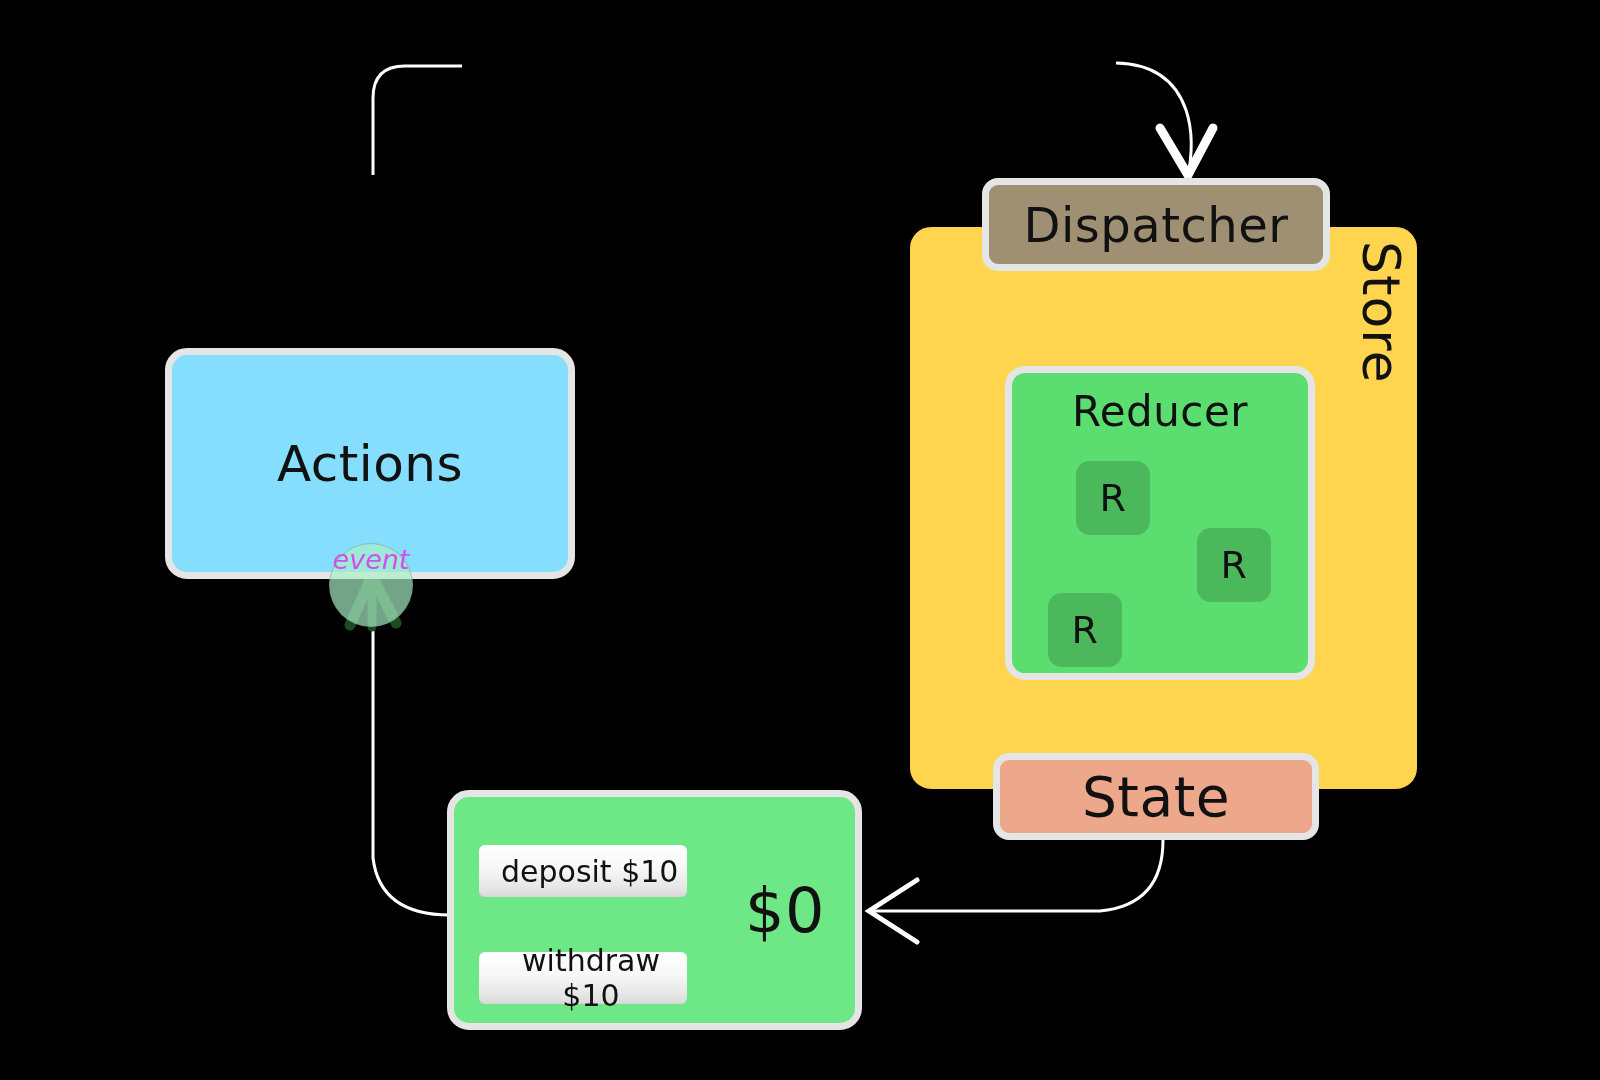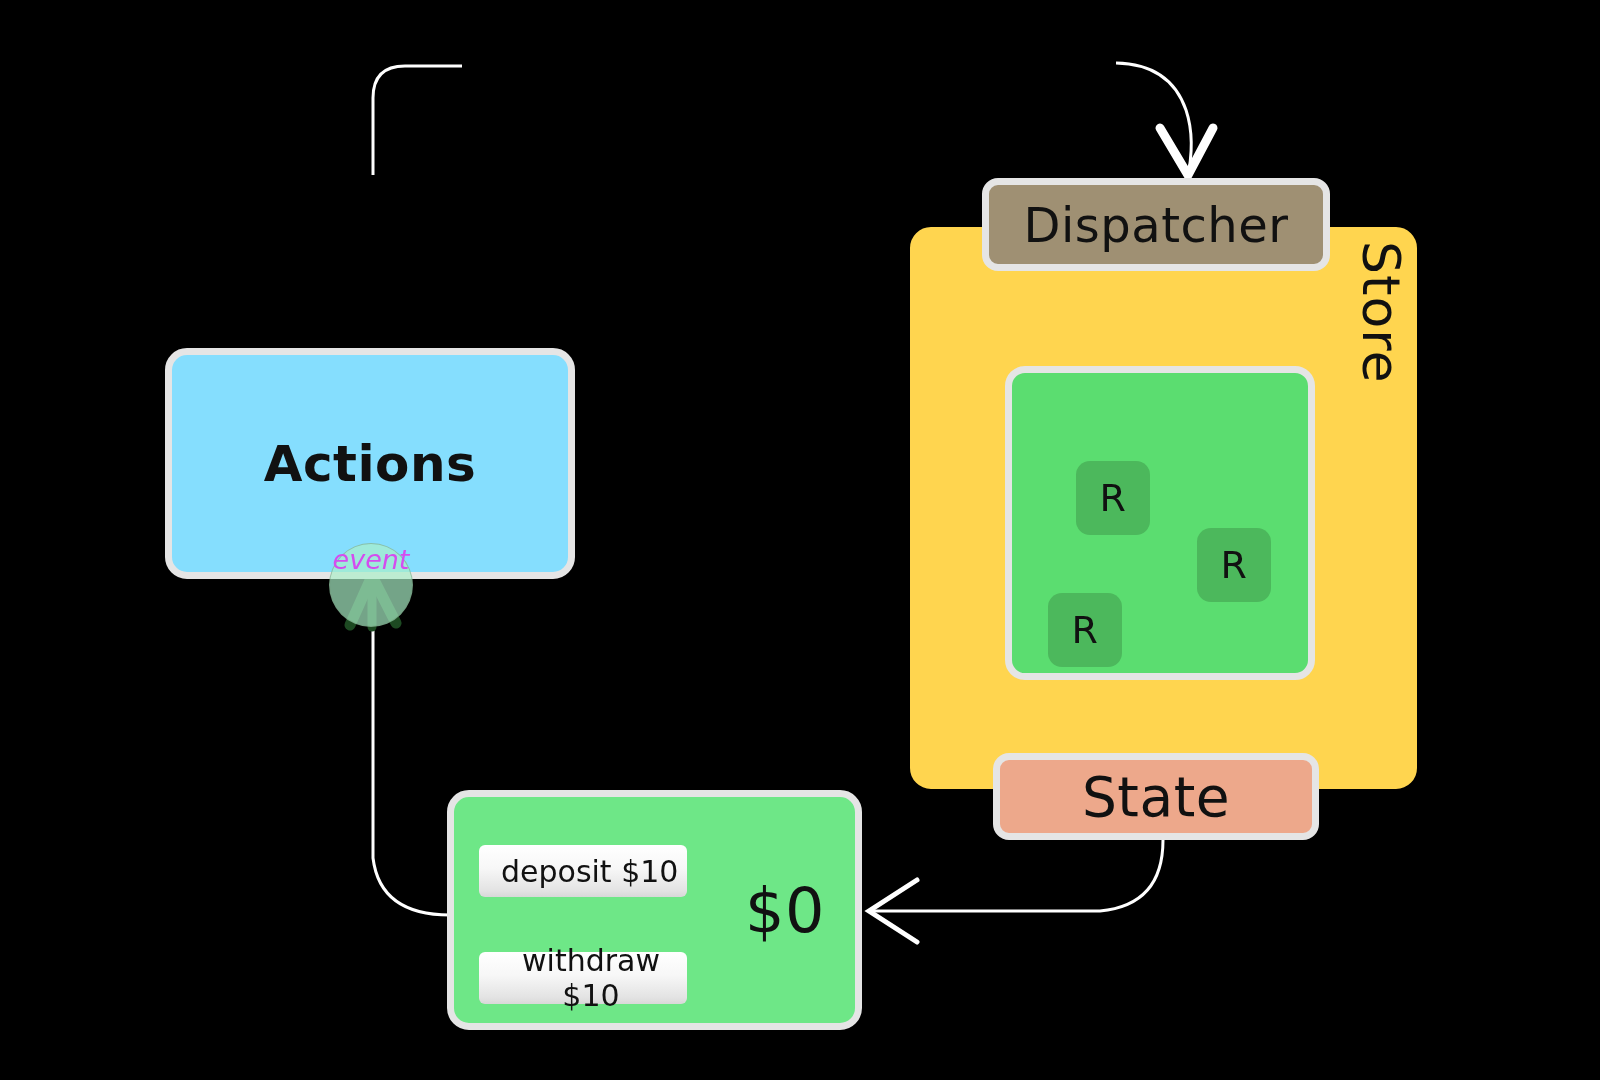--- a/index.html
+++ b/index.html
@@ -30,21 +30,20 @@
   }
   
   #actions-box {
     left: 165px;
     top: 348px;
     width: 410px;
     height: 231px;
     background: #85DEFE;
     border-radius: 22px;
     font-size: 50px;
-    font-weight: bold;
   }
   
   #store-box {
     left: 905px;
     top: 222px;
     width: 517px;
     height: 572px;
     background: #FFD54F;
     border-radius: 26px;
     border: 5px solid #000000;
@@ -209,20 +208,21 @@
 
   <div id="store-box">
     <div id="store-label">Store</div>
   </div>
 
   <div id="dispatcher-box" class="node">
     <span>Dispatcher</span>
   </div>
 
   <div id="reducer-box" class="node">
+    <div id="reducer-label">Reducer</div>
     <div id="r-chip-1" class="r-chip">
       <span>R</span>
     </div>
     <div id="r-chip-2" class="r-chip">
       <span>R</span>
     </div>
     <div id="r-chip-3" class="r-chip">
       <span>R</span>
     </div>
   </div>

